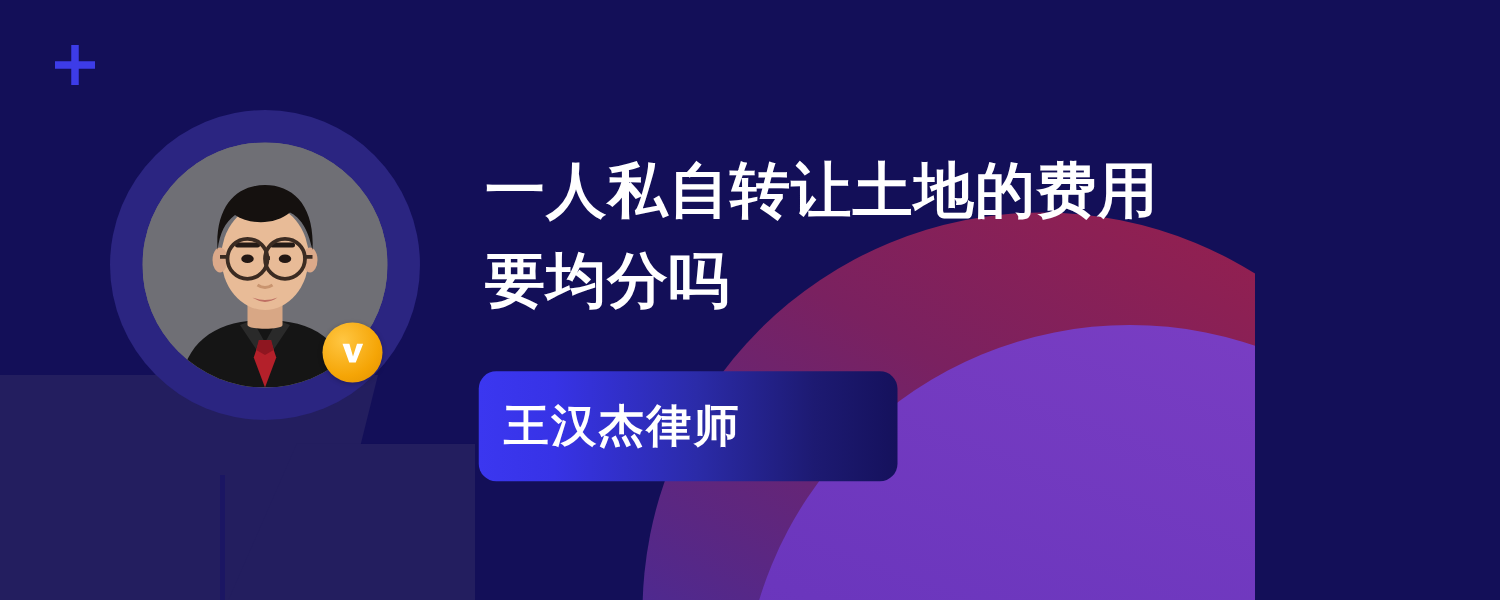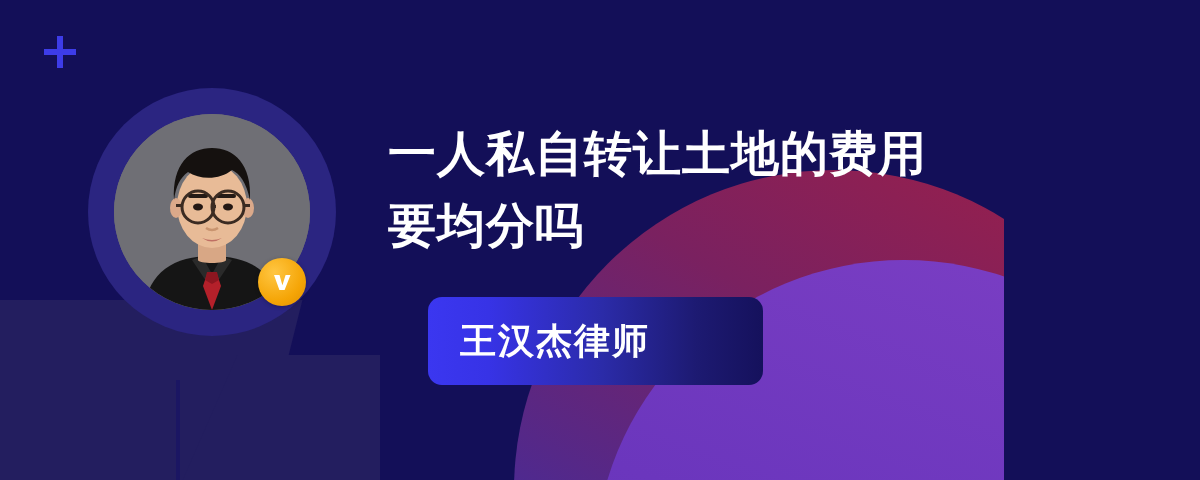--- a/index.html
+++ b/index.html
@@ -117,22 +117,21 @@
     white-space:pre-line;
   }
 
   .lawyer-chip{
     position:absolute;
     left:383px; top:297px;
     width:335px; height:88px;
     border-radius:14px;
     background:linear-gradient(90deg,#3b37f0 0%, #3733e6 18%, #2b2ba8 52%, #1d1a72 80%, #15115c 100%);
     display:flex; align-items:center;
-    padding-left:32px;
-    margin-left:45px;
+    padding-left:20px;
   }
   .lawyer-chip span{
     color:#ffffff;
     font-size:36px;
     font-weight:700;
     letter-spacing:2px;
     line-height:1;
   }
 </style>
 </head>

